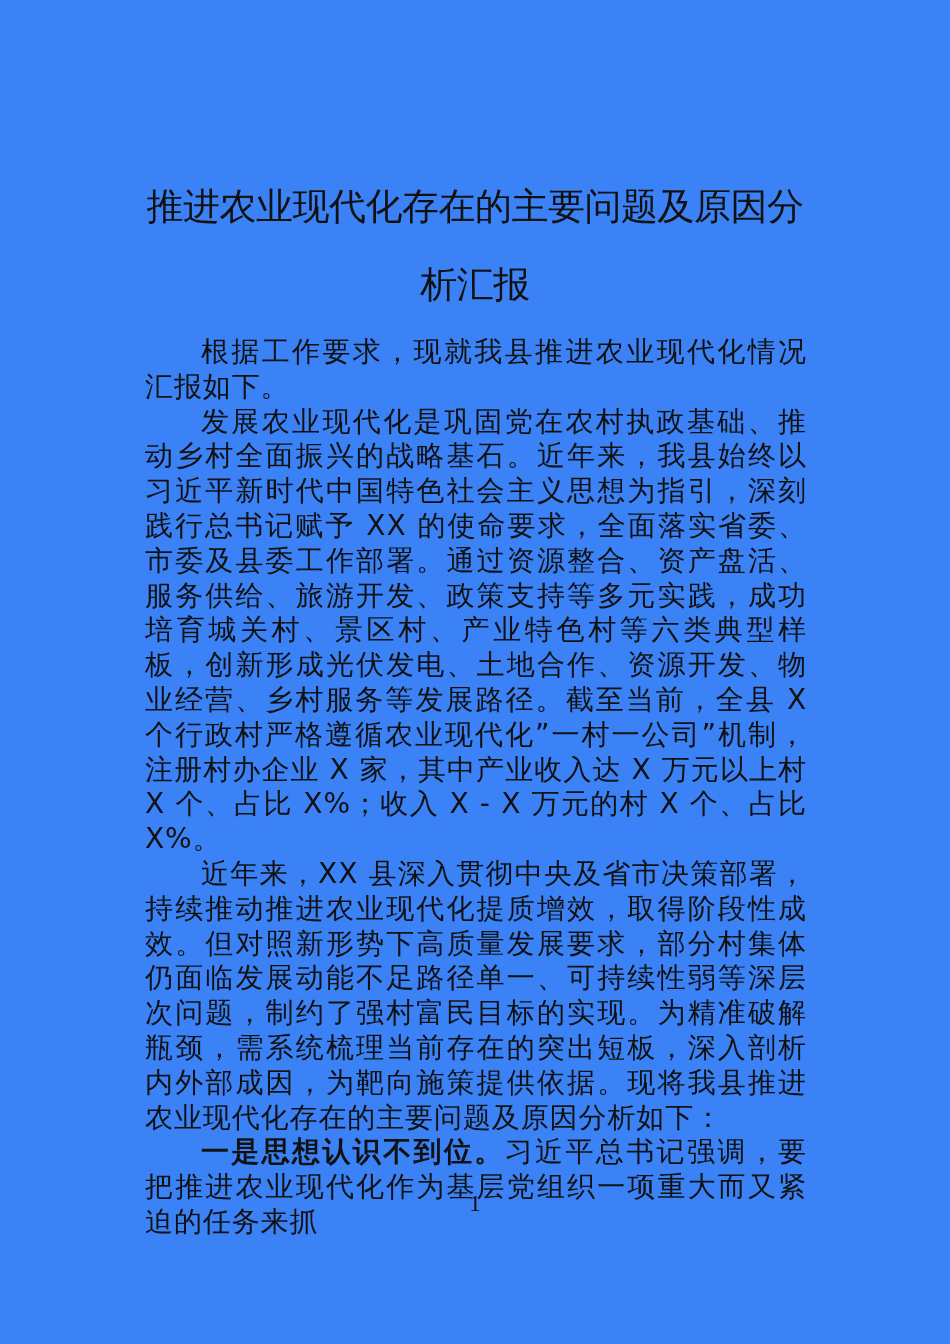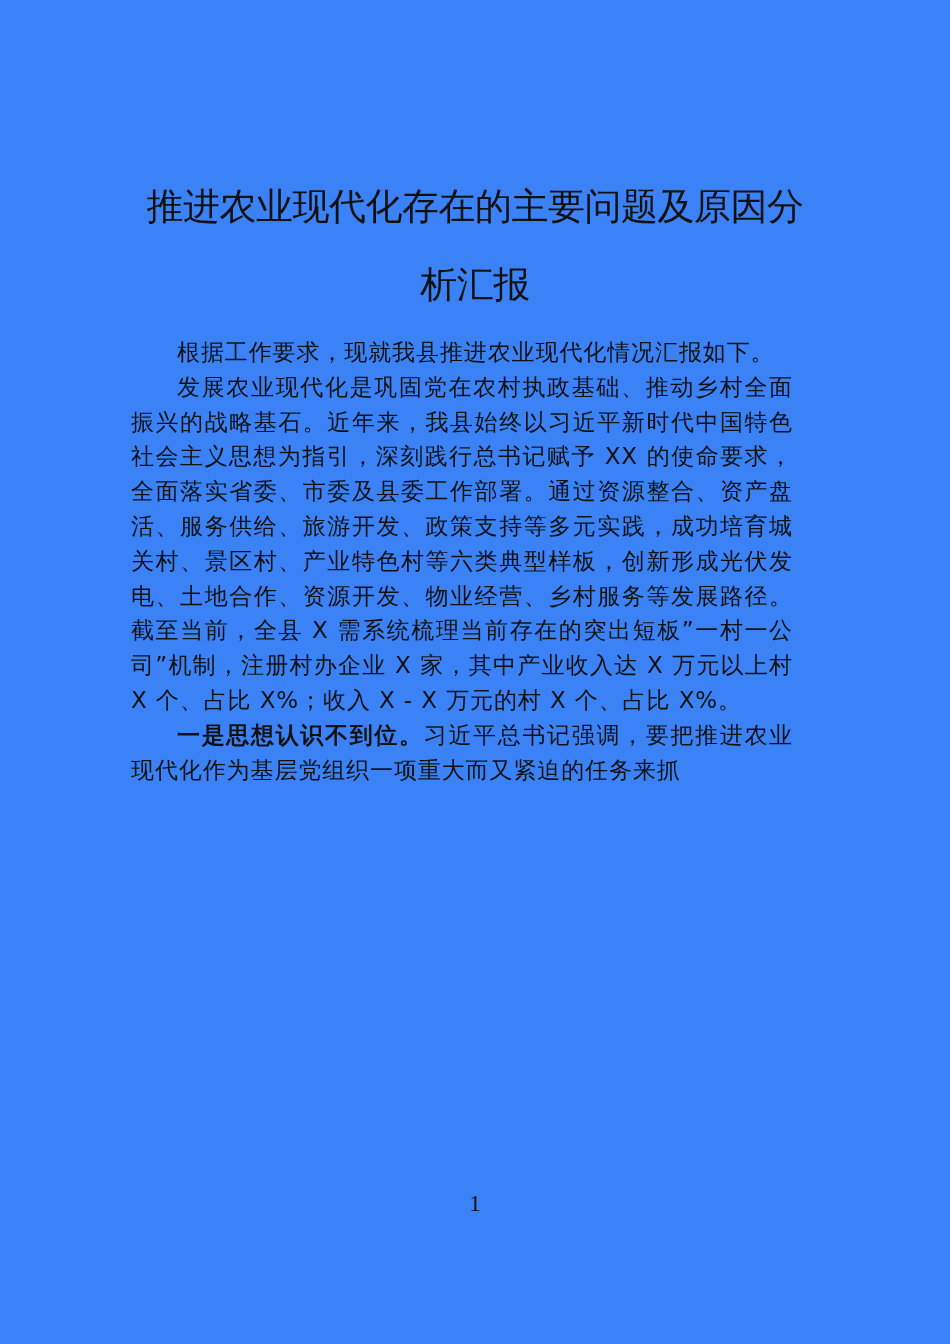--- a/index.html
+++ b/index.html
@@ -30,24 +30,24 @@
       width: 670px;
       text-align: center;
       font-size: 37px;
       line-height: 78px;
       font-weight: normal;
       letter-spacing: -0.5px;
       margin: 0;
     }
     .body {
       position: absolute;
-      left: 131px;
+      left: 145px;
       top: 335px;
       width: 662px;
-      font-size: 23px;
+      font-size: 28px;
       line-height: 34.8px;
     }
     .para {
       margin: 0;
       text-indent: 2em;
       text-align: justify;
       text-align-last: left;
       word-break: break-all;
       letter-spacing: 0.9px;
     }
@@ -73,20 +73,21 @@
   </style>
 </head>
 <body>
 
 <div class="page">
   <h1 class="title">推进农业现代化存在的主要问题及原因分析汇报</h1>
 
   <div class="body">
     <p class="para">根据工作要求，现就我县推进农业现代化情况汇报如下。</p>
 
-    <p class="para">发展农业现代化是巩固党在农村执政基础、推动乡村全面振兴的战略基石。近年来，我县始终以习近平新时代中国特色社会主义思想为指引，深刻践行总书记赋予 XX 的使命要求，全面落实省委、市委及县委工作部署。通过资源整合、资产盘活、服务供给、旅游开发、政策支持等多元实践，成功培育城关村、景区村、产业特色村等六类典型样板，创新形成光伏发电、土地合作、资源开发、物业经营、乡村服务等发展路径。截至当前，全县 X 需系统梳理当前存在的突出短板”一村一公司”机制，注册村办企业 X 家，其中产业收入达 X 万元以上村 X 个、占比 X%；收入 X - X 万元的村 X 个、占比 X%。</p>
+    <p class="para">发展农业现代化是巩固党在农村执政基础、推动乡村全面振兴的战略基石。近年来，我县始终以习近平新时代中国特色社会主义思想为指引，深刻践行总书记赋予 XX 的使命要求，全面落实省委、市委及县委工作部署。通过资源整合、资产盘活、服务供给、旅游开发、政策支持等多元实践，成功培育城关村、景区村、产业特色村等六类典型样板，创新形成光伏发电、土地合作、资源开发、物业经营、乡村服务等发展路径。截至当前，全县 X 个行政村严格遵循农业现代化”一村一公司”机制，注册村办企业 X 家，其中产业收入达 X 万元以上村 X 个、占比 X%；收入 X - X 万元的村 X 个、占比 X%。</p>
 
+    <p class="para">近年来，XX 县深入贯彻中央及省市决策部署，持续推动推进农业现代化提质增效，取得阶段性成效。但对照新形势下高质量发展要求，部分村集体仍面临发展动能不足路径单一、可持续性弱等深层次问题，制约了强村富民目标的实现。为精准破解瓶颈，需系统梳理当前存在的突出短板，深入剖析内外部成因，为靶向施策提供依据。现将我县推进农业现代化存在的主要问题及原因分析如下：</p>
 
     <p class="para"><span class="bold">一是思想认识不到位。</span><span>习近平总书记强调，要把推进农业现代化作为基层党组织一项重大而又紧迫的任务来抓</span></p>
   </div>
 
   <div class="page-number">1</div>
 </div>
 
 </body></html>

